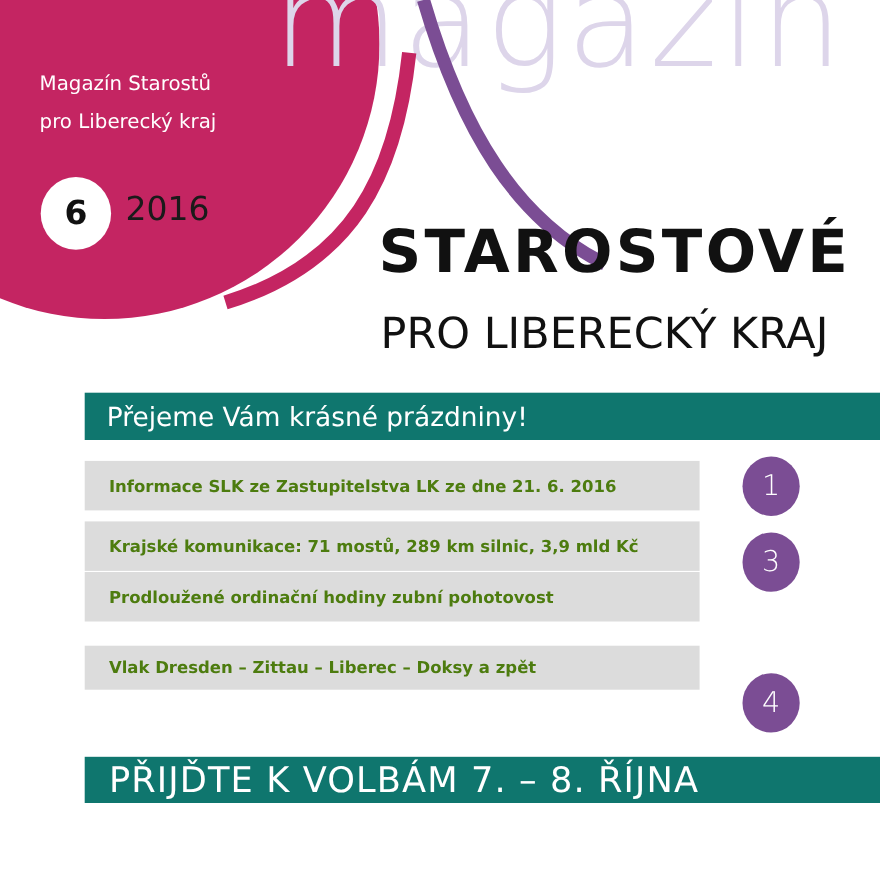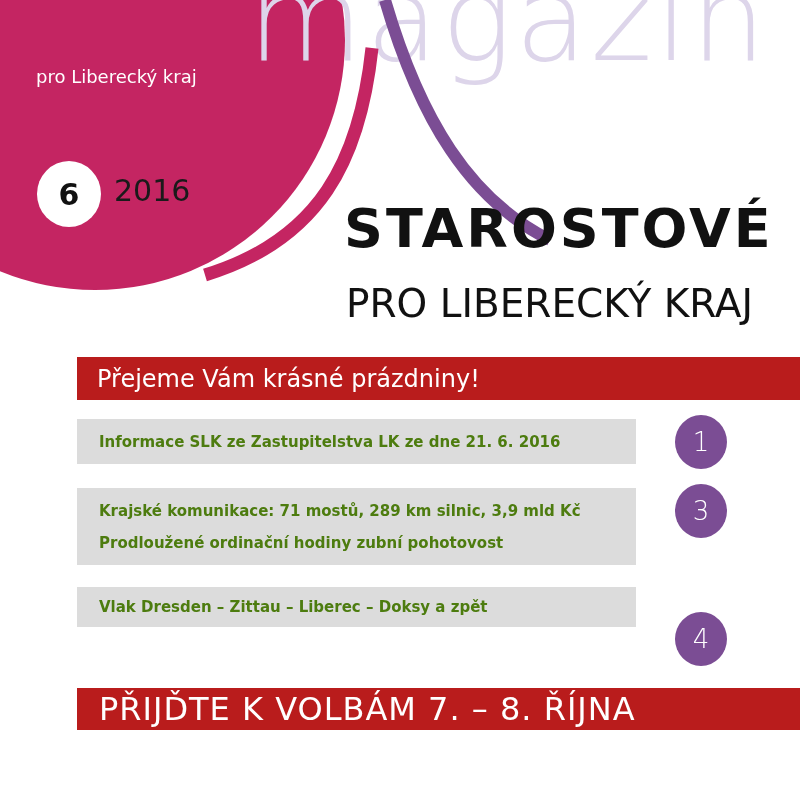--- a/index.html
+++ b/index.html
@@ -5,56 +5,57 @@
   html, body { margin: 0; padding: 0; }
   body { width: 800px; height: 800px; background: #ffffff; position: relative; overflow: hidden; font-family: "DejaVu Sans", sans-serif; }
   .bgsvg { position: absolute; left: 0; top: 0; width: 800px; height: 800px; }
   .mag-word { position: absolute; left: 248px; top: -40px; font-family: "DejaVu Sans", sans-serif; font-size: 118px; font-weight: 300; color: #ddd5ea; letter-spacing: 3px; line-height: 1; z-index: 1; }
   .fg { position: absolute; left: 0; top: 0; width: 800px; height: 800px; z-index: 2; pointer-events: none; }
   .subtitle { position: absolute; left: 36px; top: 60px; color: #ffffff; font-size: 18px; line-height: 34px; z-index: 3; }
   .issue-circle { position: absolute; left: 37px; top: 161px; width: 64px; height: 66px; border-radius: 50%; background: #ffffff; display: flex; align-items: center; justify-content: center; font-size: 30px; font-weight: bold; color: #111; z-index: 3; }
   .issue-year { position: absolute; left: 114px; top: 173px; font-size: 30px; color: #1a1a1a; z-index: 3; }
   .title-main { position: absolute; left: 344px; top: 202px; font-size: 54px; font-weight: bold; letter-spacing: 3px; color: #111; line-height: 1; z-index: 3; }
   .title-sub { position: absolute; left: 346px; top: 284px; font-size: 39px; color: #111; letter-spacing: 0px; line-height: 1; z-index: 3; }
-  .banner { position: absolute; left: 77px; width: 723px; background: #b91c1c; color: #ffffff; z-index: 3; display: flex; align-items: center; }
+  .banner { position: absolute; left: 77px; width: 723px; background: #0f766e; color: #ffffff; z-index: 3; display: flex; align-items: center; }
   .banner-top { top: 357px; height: 43px; font-size: 24px; padding-left: 20px; box-sizing: border-box; }
   .banner-bottom { top: 688px; height: 42px; font-size: 32px; padding-left: 22px; box-sizing: border-box; letter-spacing: 1px; }
   .item { position: absolute; left: 77px; width: 559px; background: #dcdcdc; color: #4d7c0f; font-weight: bold; font-size: 15px; display: flex; align-items: center; padding-left: 22px; box-sizing: border-box; z-index: 3; }
   .pagebadge { position: absolute; left: 675px; width: 52px; height: 54px; border-radius: 50%; background: #7b4d94; color: #ffffff; font-size: 26px; display: flex; align-items: center; justify-content: center; z-index: 3; font-weight: 300; }
 </style>
 </head>
 <body>
 
 <svg class="bgsvg" viewBox="0 0 800 800">
   <circle cx="95" cy="40" r="250" fill="#c42562"></circle>
 </svg>
 
 <div class="mag-word">magazín</div>
 
 <svg class="fg" viewBox="0 0 800 800">
   <path d="M 372 48 C 360 160, 320 240, 205 275" stroke="#c42562" stroke-width="13" fill="none"></path>
   <path d="M 385 0 C 420 120, 470 200, 550 240" stroke="#7b4d94" stroke-width="12" fill="none"></path>
 </svg>
 
 <div class="subtitle">
+  <div>Magazín Starostů</div>
   <div>pro Liberecký kraj</div>
 </div>
 
 <div class="issue-circle">6</div>
 <div class="issue-year">2016</div>
 
 <div class="title-main">STAROSTOVÉ</div>
 <div class="title-sub">PRO LIBERECKÝ KRAJ</div>
 
 <div class="banner banner-top">Přejeme Vám krásné prázdniny!</div>
 
 <div class="item" style="top:419px;height:45px;">Informace SLK ze Zastupitelstva LK ze dne 21. 6. 2016</div>
 <div class="pagebadge" style="top:415px;">1</div>
 
-<div class="item" style="top:488px;height:45px;">Krajské komunikace: 71 mostů, 289 km silnic, 3,9 mld Kč</div>
+<div class="item" style="top:474px;height:45px;">Krajské komunikace: 71 mostů, 289 km silnic, 3,9 mld Kč</div>
 <div class="pagebadge" style="top:484px;">3</div>
 
 <div class="item" style="top:520px;height:45px;">Prodloužené ordinační hodiny zubní pohotovost</div>
 
 <div class="item" style="top:587px;height:40px;">Vlak Dresden – Zittau – Liberec – Doksy a zpět</div>
 <div class="pagebadge" style="top:612px;">4</div>
 
 <div class="banner banner-bottom">PŘIJĎTE K VOLBÁM 7. – 8. ŘÍJNA</div>
 
 </body></html>

